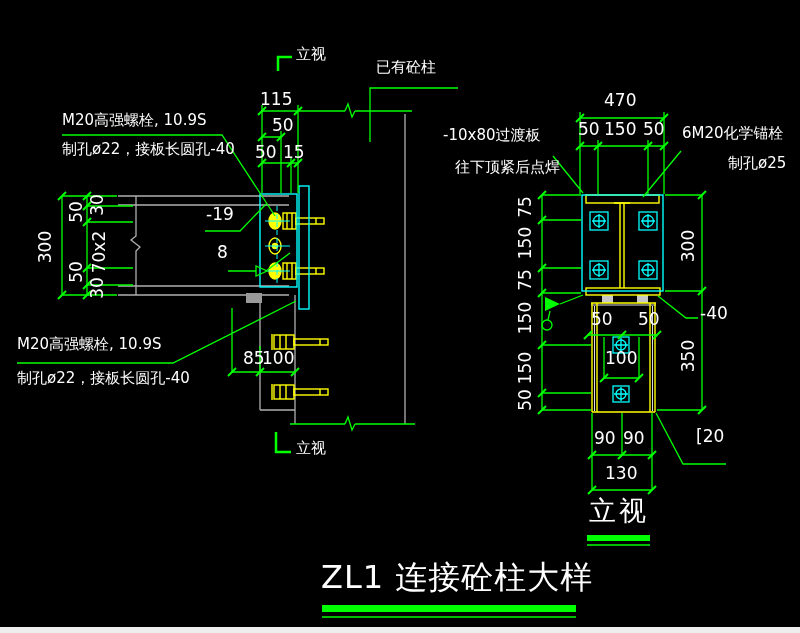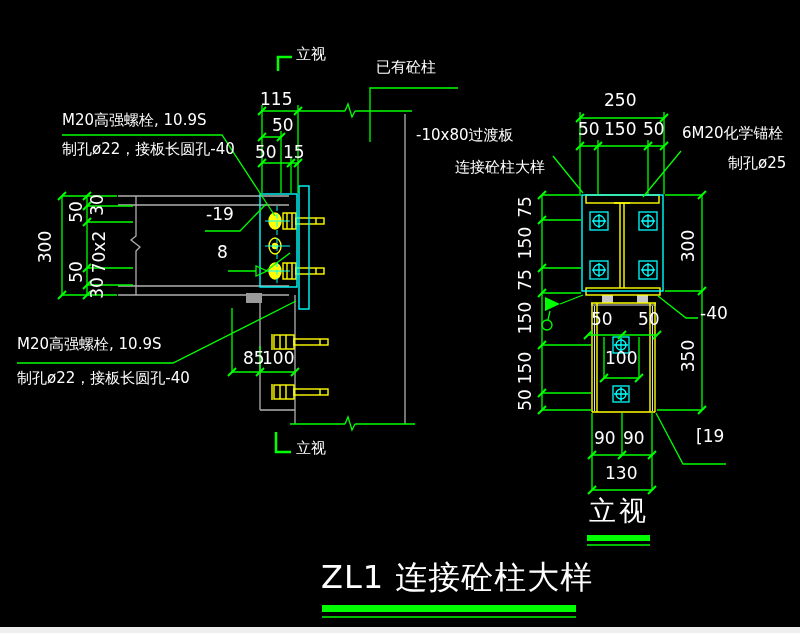--- a/index.html
+++ b/index.html
@@ -179,42 +179,42 @@
   <span class="t d rot" style="left:76px;top:272px">50</span>
   <span class="t d rot" style="left:97px;top:288px">30</span>
   <span class="t d" style="left:206px;top:206px">-19</span>
   <span class="t d" style="left:217px;top:244px">8</span>
   <span class="t cn" style="left:17px;top:337px">M20高强螺栓, 10.9S</span>
   <span class="t cn" style="left:17px;top:371px">制孔ø22，接板长圆孔-40</span>
   <span class="t d" style="left:243px;top:350px">85</span>
   <span class="t d" style="left:262px;top:350px">100</span>
   <span class="t cn" style="left:296px;top:441px">立视</span>
 
-  <span class="t cn" style="left:416px;top:128px">-10x80过渡板</span>
-  <span class="t cn" style="left:455px;top:160px">连接砼柱大样</span>
+  <span class="t cn" style="left:443px;top:128px">-10x80过渡板</span>
+  <span class="t cn" style="left:455px;top:160px">往下顶紧后点焊</span>
   <span class="t cn" style="left:682px;top:126px">6M20化学锚栓</span>
   <span class="t cn" style="left:728px;top:156px">制孔ø25</span>
-  <span class="t d" style="left:604px;top:92px">250</span>
+  <span class="t d" style="left:604px;top:92px">470</span>
   <span class="t d" style="left:578px;top:121px">50</span>
   <span class="t d" style="left:604px;top:121px">150</span>
   <span class="t d" style="left:643px;top:121px">50</span>
   <span class="t d rot" style="left:525px;top:207px">75</span>
   <span class="t d rot" style="left:525px;top:243px">150</span>
   <span class="t d rot" style="left:525px;top:280px">75</span>
   <span class="t d rot" style="left:525px;top:318px">150</span>
   <span class="t d rot" style="left:525px;top:368px">150</span>
   <span class="t d rot" style="left:525px;top:400px">50</span>
   <span class="t d rot" style="left:688px;top:246px">300</span>
   <span class="t d" style="left:700px;top:305px">-40</span>
   <span class="t d rot" style="left:688px;top:356px">350</span>
   <span class="t d" style="left:591px;top:311px">50</span>
   <span class="t d" style="left:638px;top:311px">50</span>
   <span class="t d" style="left:605px;top:350px">100</span>
   <span class="t d" style="left:594px;top:430px">90</span>
   <span class="t d" style="left:623px;top:430px">90</span>
   <span class="t d" style="left:605px;top:465px">130</span>
-  <span class="t d" style="left:696px;top:428px">[19</span>
+  <span class="t d" style="left:696px;top:428px">[20</span>
   <span class="t vt" style="left:589px;top:497px">立视</span>
 
   <span class="t mt" style="left:321px;top:561px">ZL1 连接砼柱大样</span>
 
   <div id="bottombar"></div>
 </div>
 
 </body></html>

